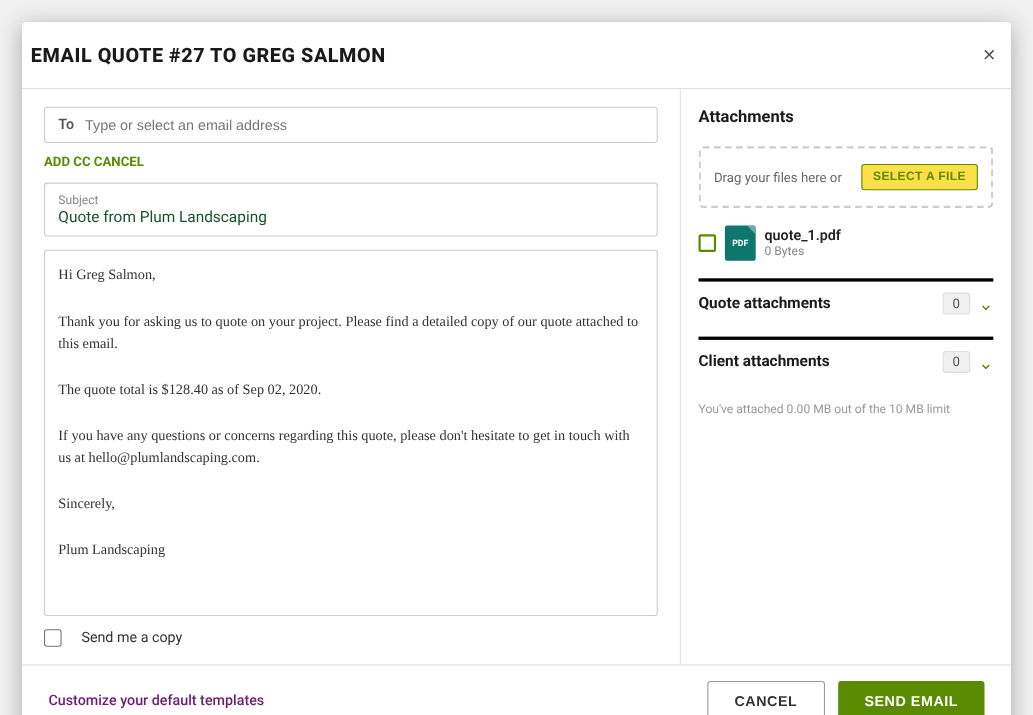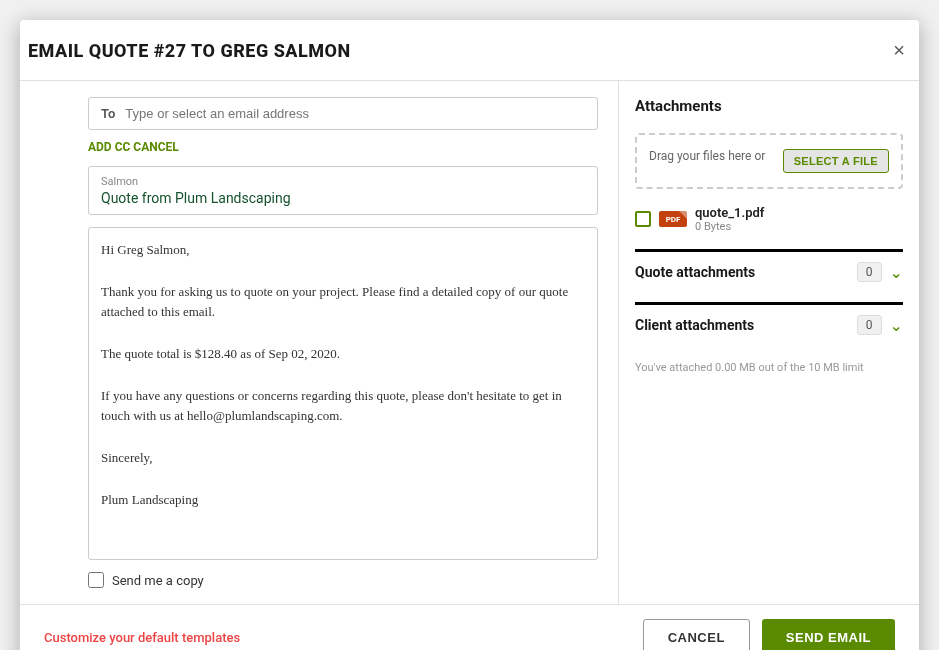--- a/index.html
+++ b/index.html
@@ -39,21 +39,20 @@
       border: none;
       cursor: pointer;
       font-size: 20px;
       color: #555;
       line-height: 1;
       padding: 2px 6px;
     }
     .modal-body {
       display: flex;
       flex: 1;
-      margin-left: 48px;
     }
     .left-panel {
       flex: 1;
       padding: 16px 20px;
       border-right: 1px solid #e0e0e0;
       display: flex;
       flex-direction: column;
       gap: 0;
     }
     .to-row {
@@ -111,21 +110,21 @@
       color: #333;
       line-height: 1.6;
       resize: none;
       min-height: 260px;
       font-family: Liberation Serif, serif;
       outline: none;
     }
     .send-copy-row {
       display: flex;
       align-items: center;
-      gap: 8px;
+      gap: 18px;
       margin-top: 12px;
     }
     .send-copy-checkbox {
       width: 16px;
       height: 16px;
       accent-color: #5a8a00;
       cursor: pointer;
     }
     .send-copy-label {
       font-size: 13px;
@@ -142,30 +141,30 @@
       font-size: 15px;
       font-weight: 700;
       color: #1a1a1a;
       margin-bottom: 8px;
     }
     .drop-zone {
       border: 2px dashed #ccc;
       border-radius: 4px;
       padding: 14px 12px;
       display: flex;
-      align-items: flex-start;
+      align-items: center;
       justify-content: space-between;
       gap: 8px;
     }
     .drop-zone-text {
       font-size: 12px;
       color: #666;
     }
     .select-file-btn {
-      background: #e5e5e5;
+      background: #fde047;
       border: 1px solid #5a8a00;
       color: #5a8a00;
       font-size: 11px;
       font-weight: 700;
       padding: 5px 10px;
       border-radius: 3px;
       cursor: pointer;
       white-space: nowrap;
       letter-spacing: 0.3px;
     }
@@ -182,22 +181,22 @@
       border-radius: 2px;
       display: flex;
       align-items: center;
       justify-content: center;
       flex-shrink: 0;
       cursor: pointer;
       background: #fff;
     }
     .pdf-icon {
       width: 28px;
-      height: 16px;
-      background: #c2410c;
+      height: 32px;
+      background: #0f766e;
       border-radius: 2px;
       display: flex;
       flex-direction: column;
       align-items: center;
       justify-content: center;
       flex-shrink: 0;
       position: relative;
     }
     .pdf-icon-text {
       color: #fff;
@@ -260,21 +259,21 @@
       padding: 6px 0;
     }
     .modal-footer {
       display: flex;
       align-items: center;
       justify-content: space-between;
       padding: 14px 24px;
       border-top: 1px solid #e0e0e0;
     }
     .customize-link {
-      color: #ef4444;
+      color: #701a75;
       font-size: 13px;
       font-weight: 500;
       cursor: pointer;
       text-decoration: none;
     }
     .footer-buttons {
       display: flex;
       gap: 12px;
     }
     .cancel-btn {
@@ -316,21 +315,21 @@
 
     <div class="left-panel">
       <div class="to-row">
         <span class="to-label">To</span>
         <input class="to-input" type="text" placeholder="Type or select an email address" style="">
       </div>
 
       <a class="add-cc-link">ADD CC CANCEL</a>
 
       <div class="subject-box">
-        <span class="subject-label">Salmon</span>
+        <span class="subject-label">Subject</span>
         <div class="subject-value">Quote from Plum Landscaping</div>
       </div>
 
       <textarea class="body-textarea" style="">Hi Greg Salmon,
 
 Thank you for asking us to quote on your project. Please find a detailed copy of our quote attached to this email.
 
 The quote total is $128.40 as of Sep 02, 2020.
 
 If you have any questions or concerns regarding this quote, please don't hesitate to get in touch with us at hello@plumlandscaping.com.

